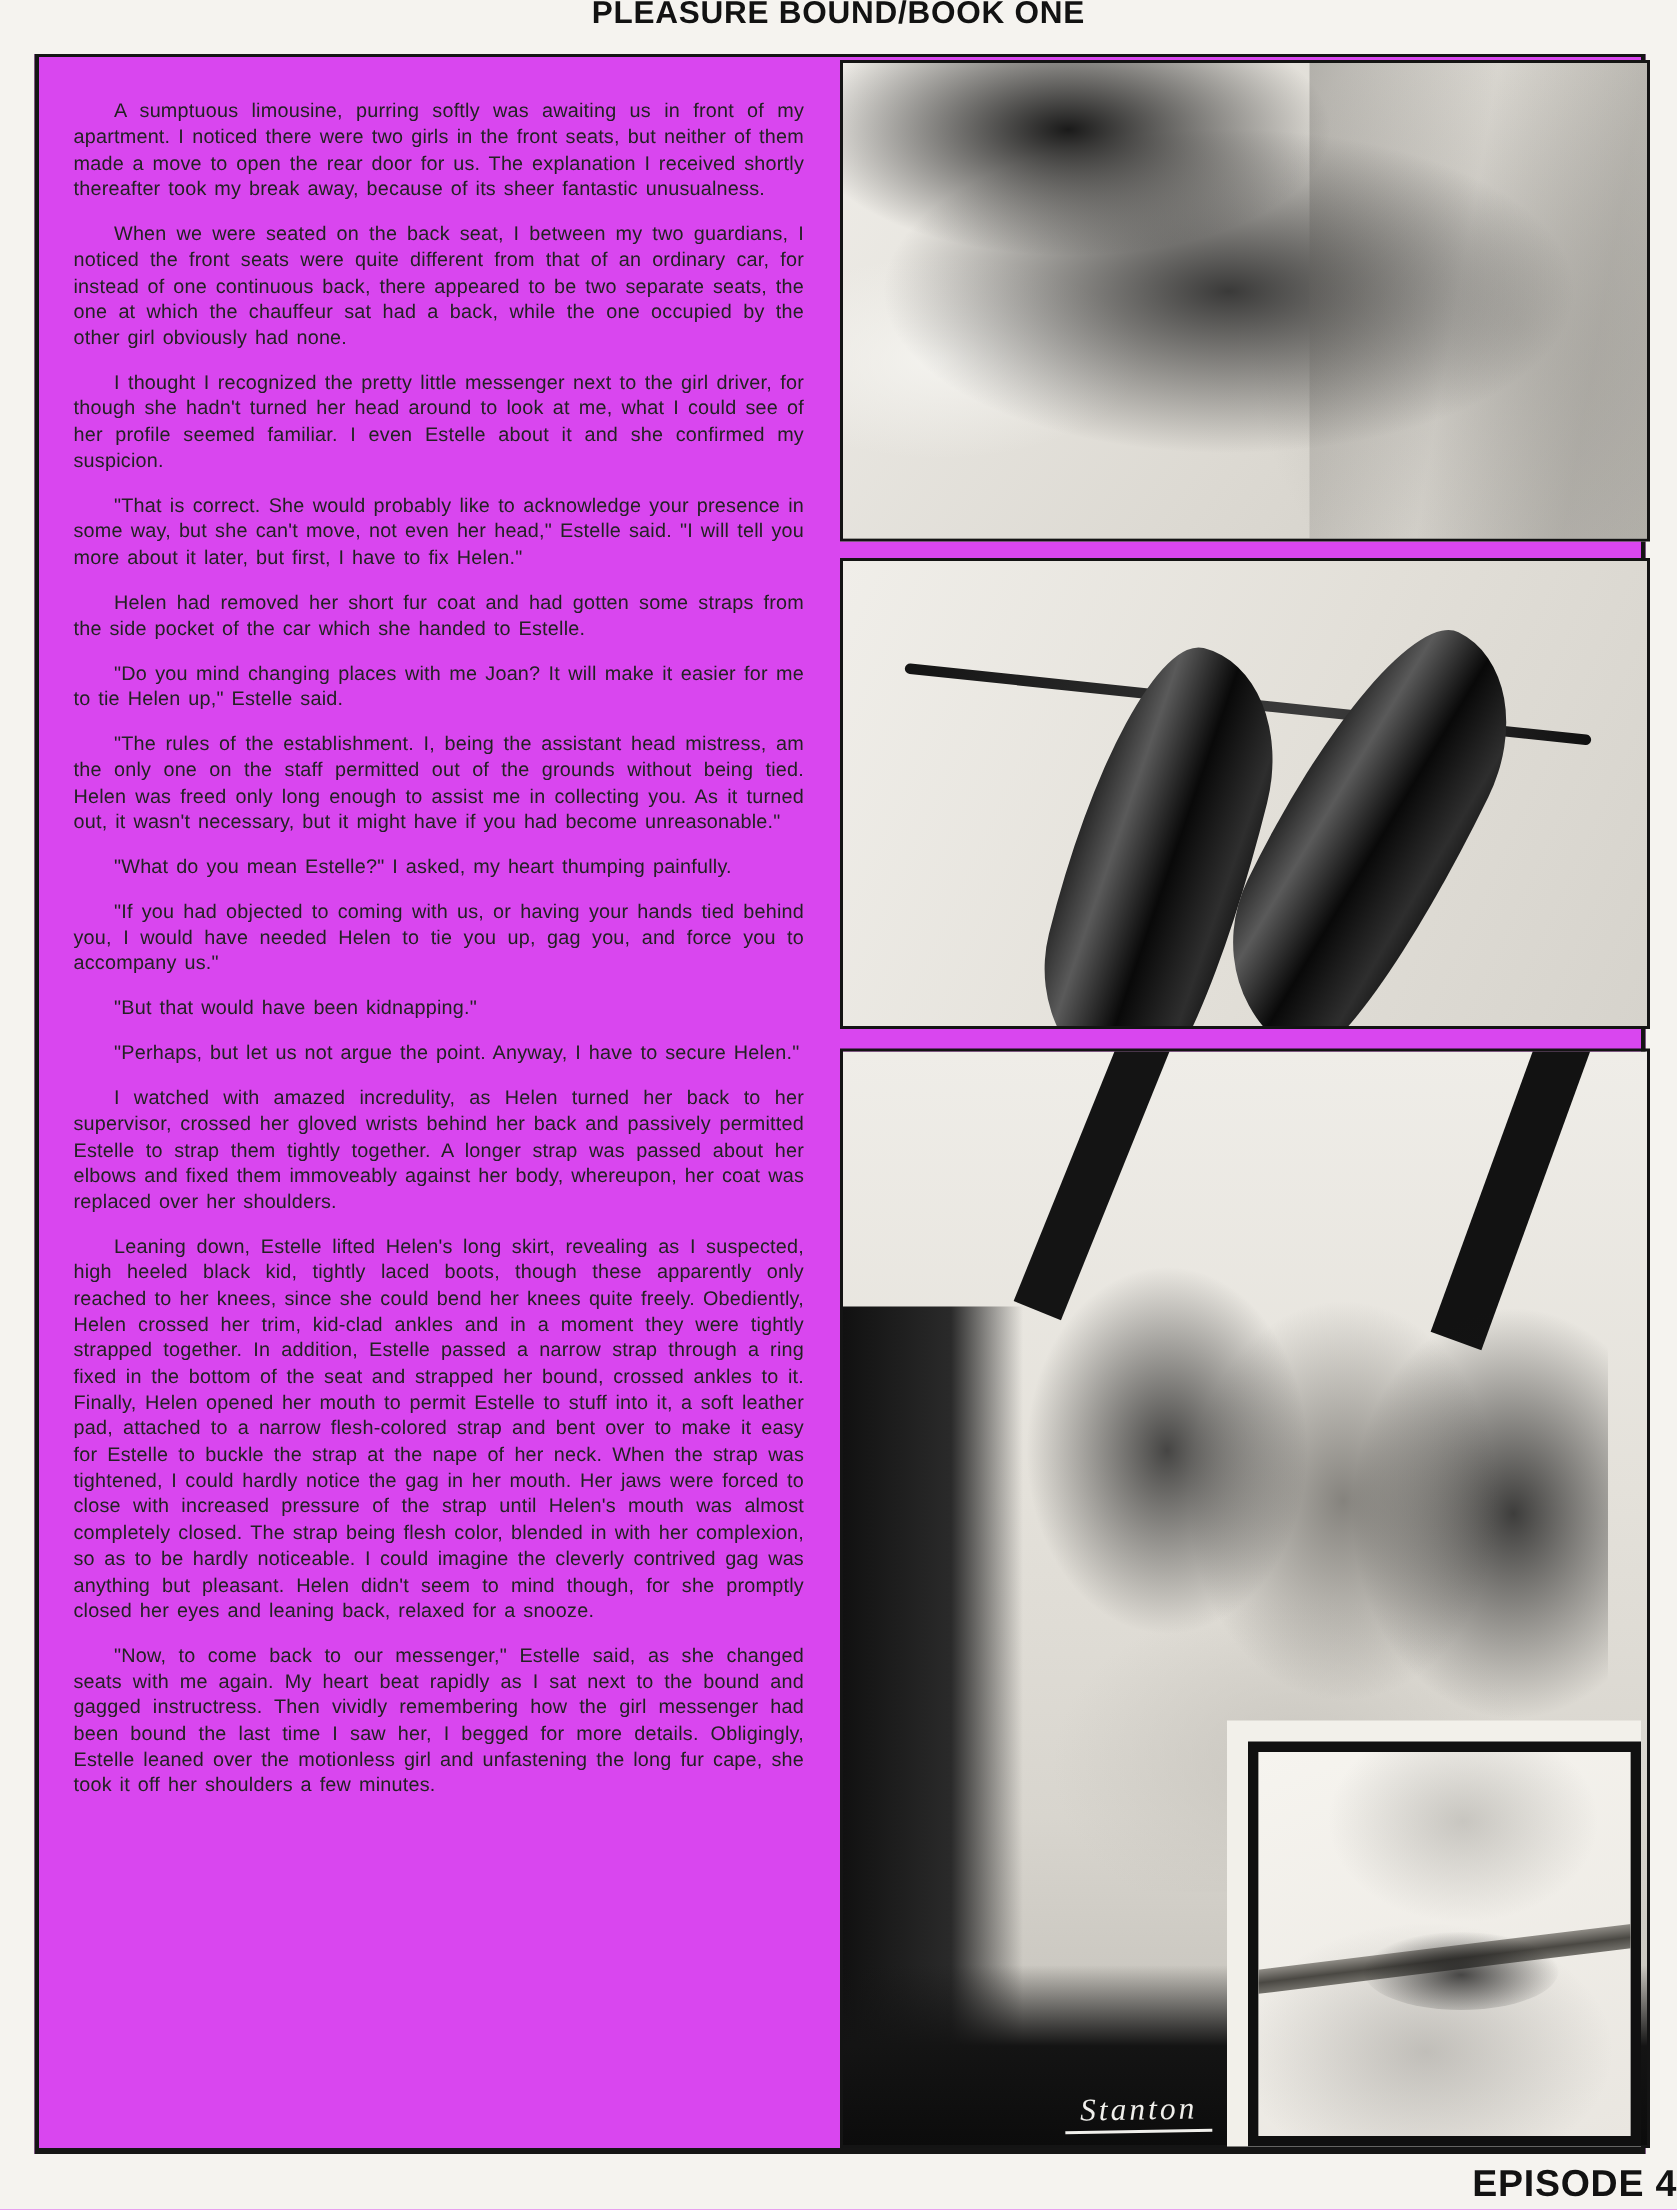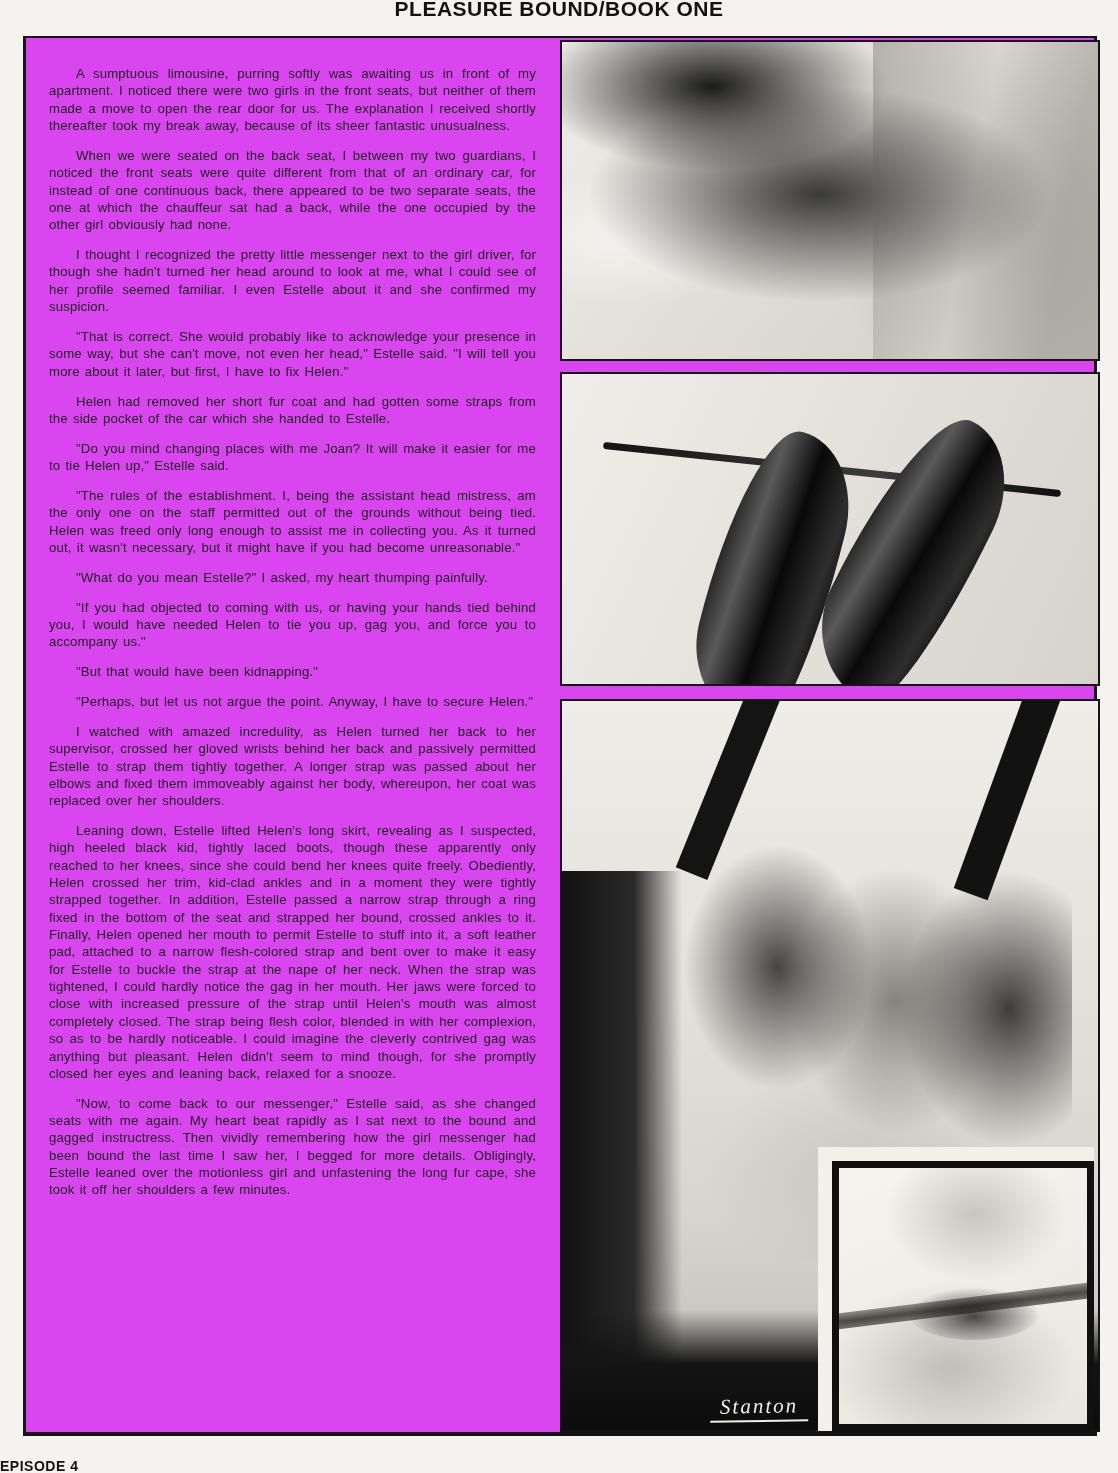--- a/index.html
+++ b/index.html
@@ -10,22 +10,22 @@
     color:#1c1c1c;
   }
 
   .page-header {
     position:absolute; top:-3px; left:0; width:100%;
     text-align:center; font-weight:bold; font-size:21px;
     letter-spacing:.5px; line-height:24px; color:#121212;
   }
   .page-footer {
     position:absolute; top:1442px; left:0; width:100%;
-    text-align:left; font-weight:bold; font-size:14px;
-    letter-spacing:.5px; color:#121212;margin-top:16px;
+    text-align:right; font-weight:bold; font-size:25px;
+    letter-spacing:.5px; color:#121212;
   }
 
   .content-box {
     position:absolute; left:23px; top:36px; width:1074px; height:1400px;
     border:solid #151515; border-width:2px 3px 4px 3px;
     background:#d946ef; box-sizing:border-box;
   }
 
   
   .story-column {

